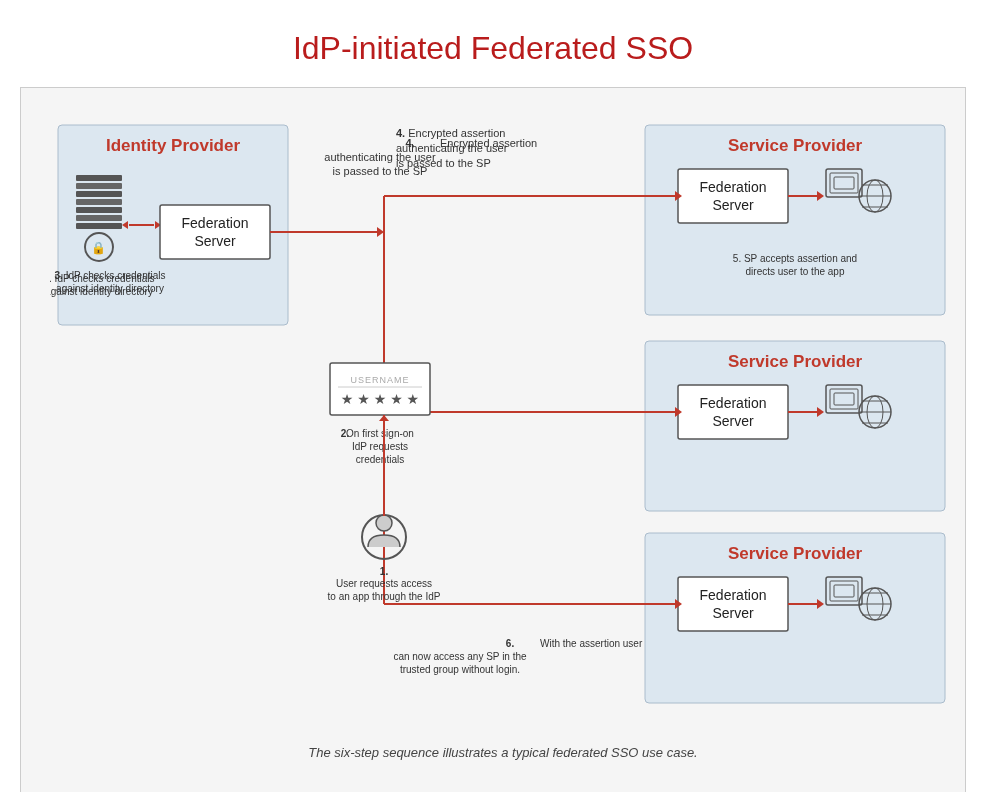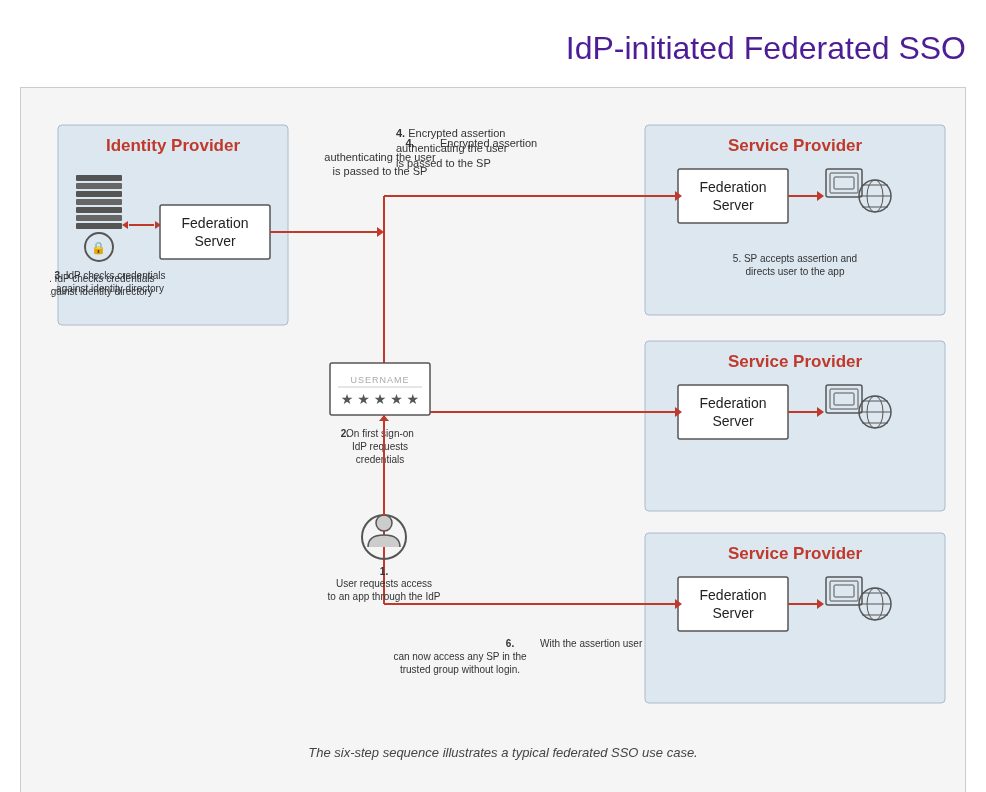--- a/index.html
+++ b/index.html
@@ -11,24 +11,24 @@
       display: flex;
       justify-content: center;
       align-items: flex-start;
       padding: 20px;
     }
     .page-container {
       width: 946px;
       background: #fff;
     }
     .main-title {
-      text-align: right;
+      text-align: center;
       font-size: 32px;
       font-weight: 300;
-      color: #4c1d95;
+      color: #b91c1c;
       margin-bottom: 20px;
       padding-top: 10px;
     }
     .diagram-outer {
       border: 1px solid #ccc;
       background: #f5f5f5;
       padding: 29px;
       position: relative;
       text-decoration: underline;
     }

